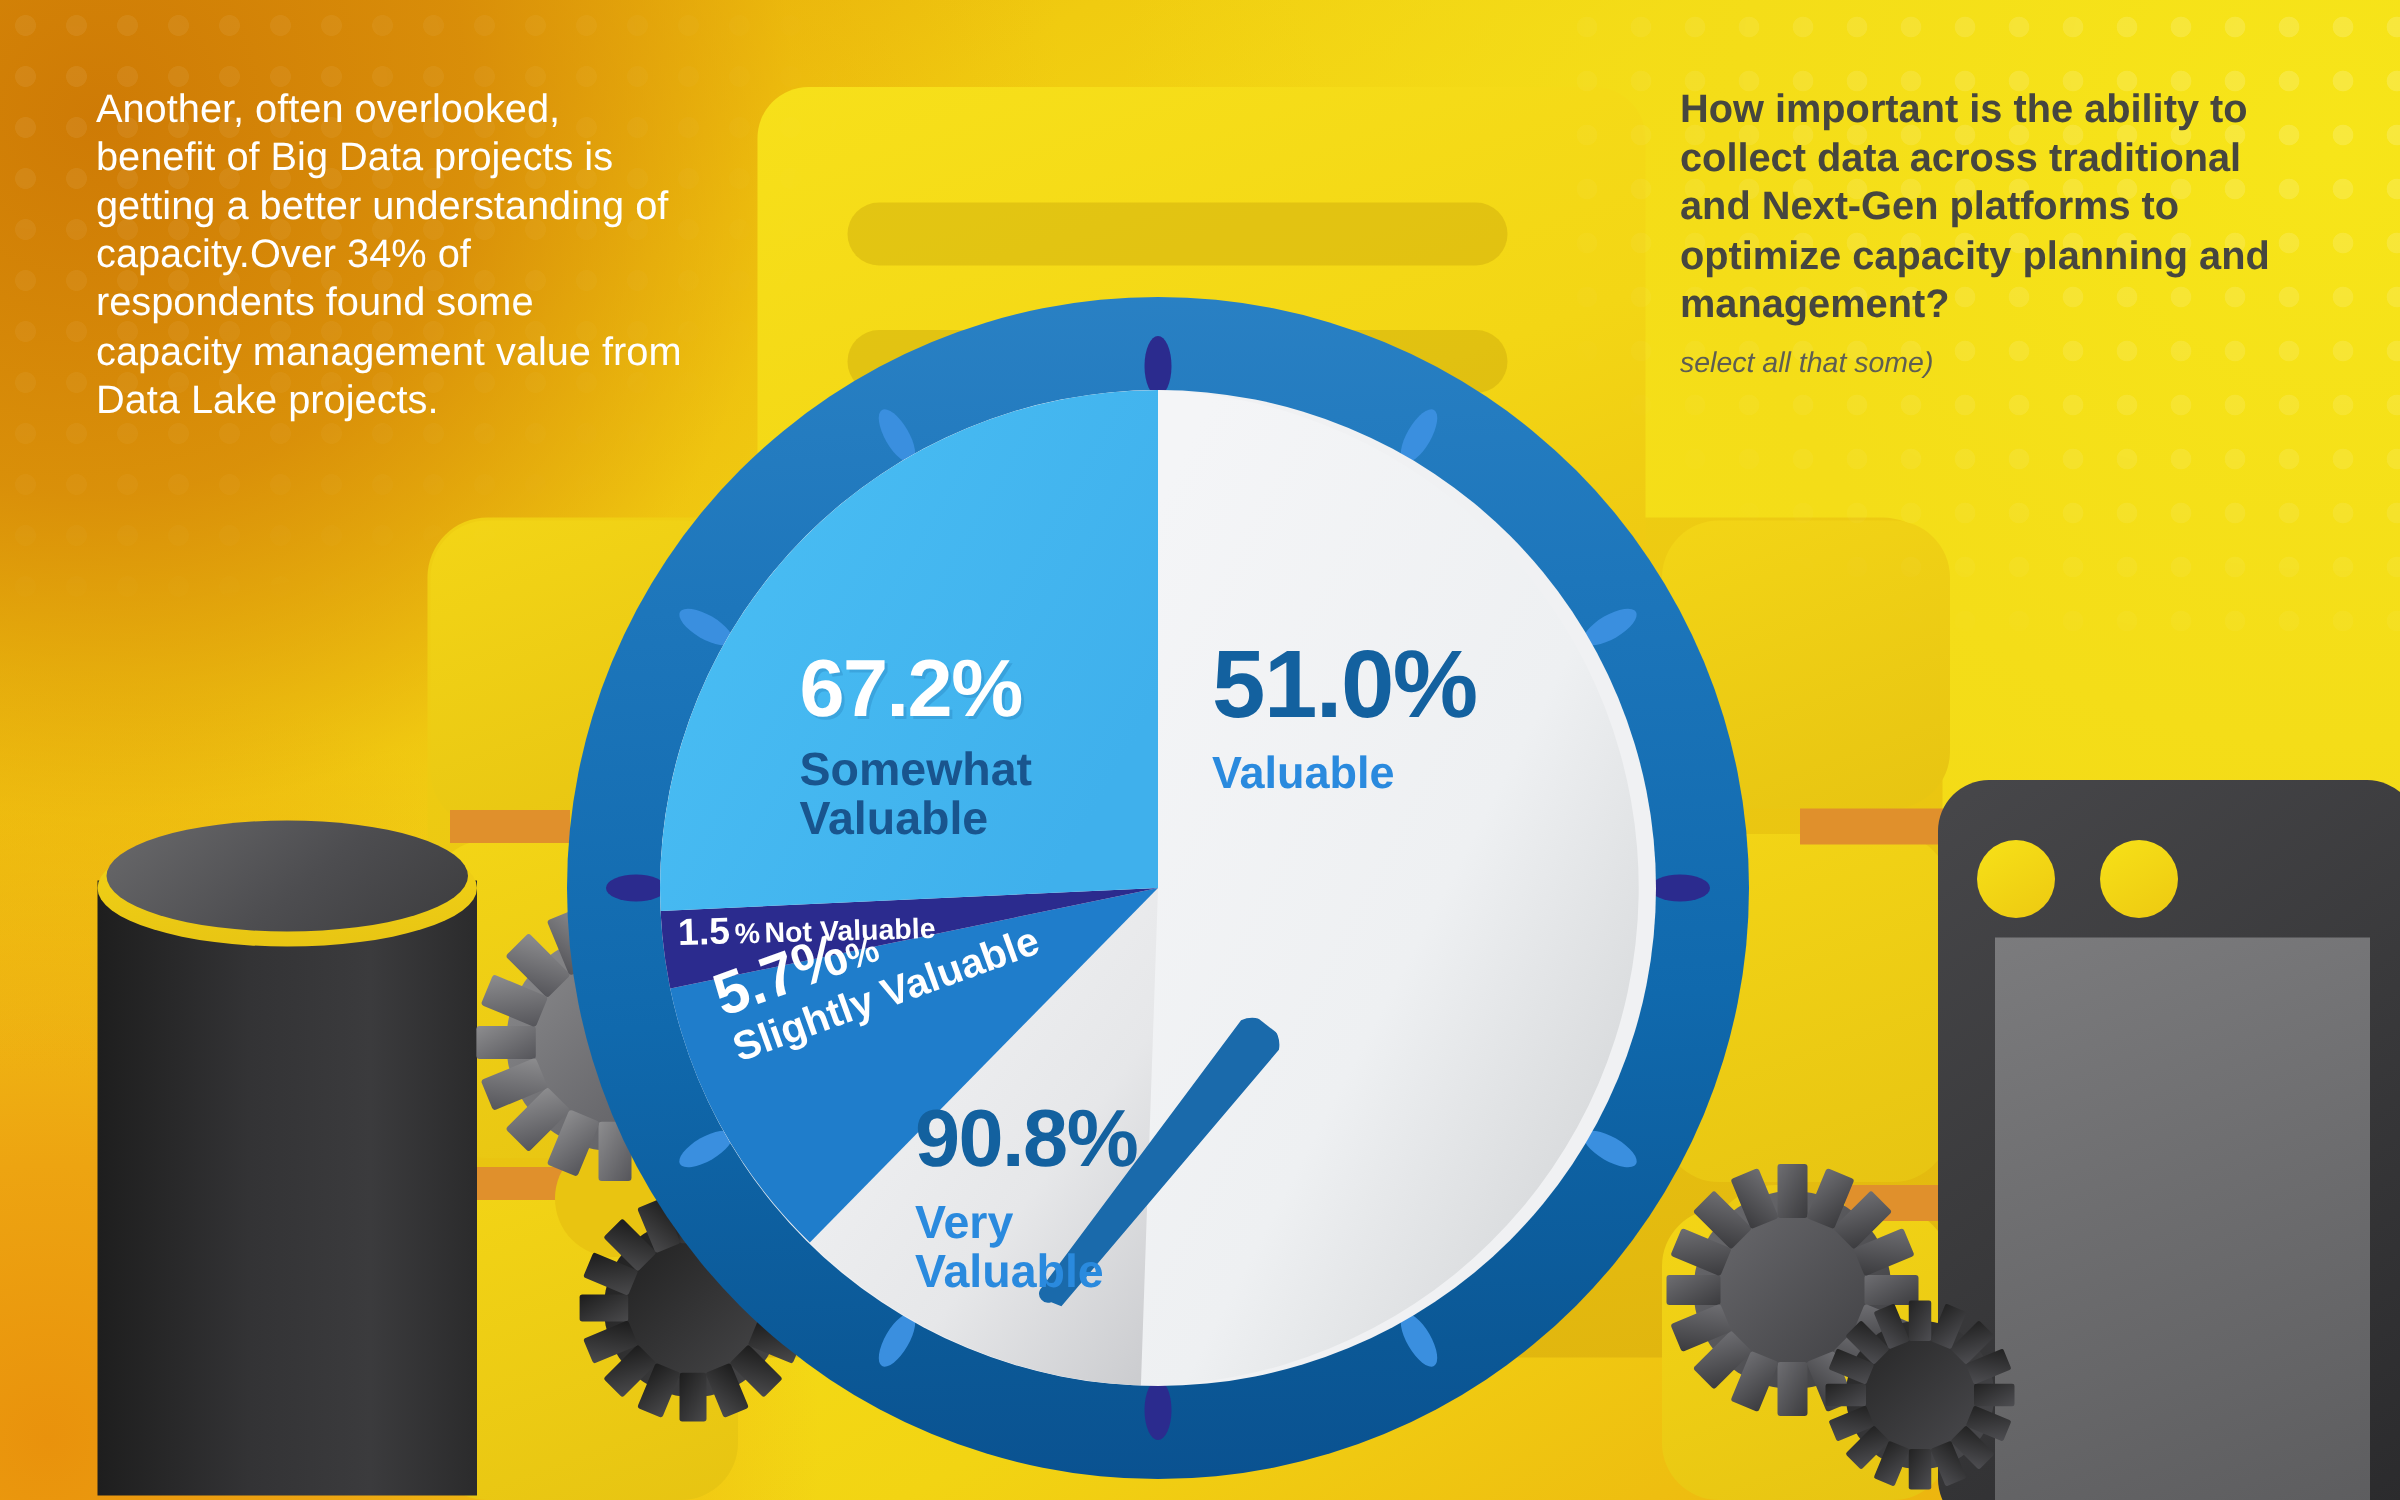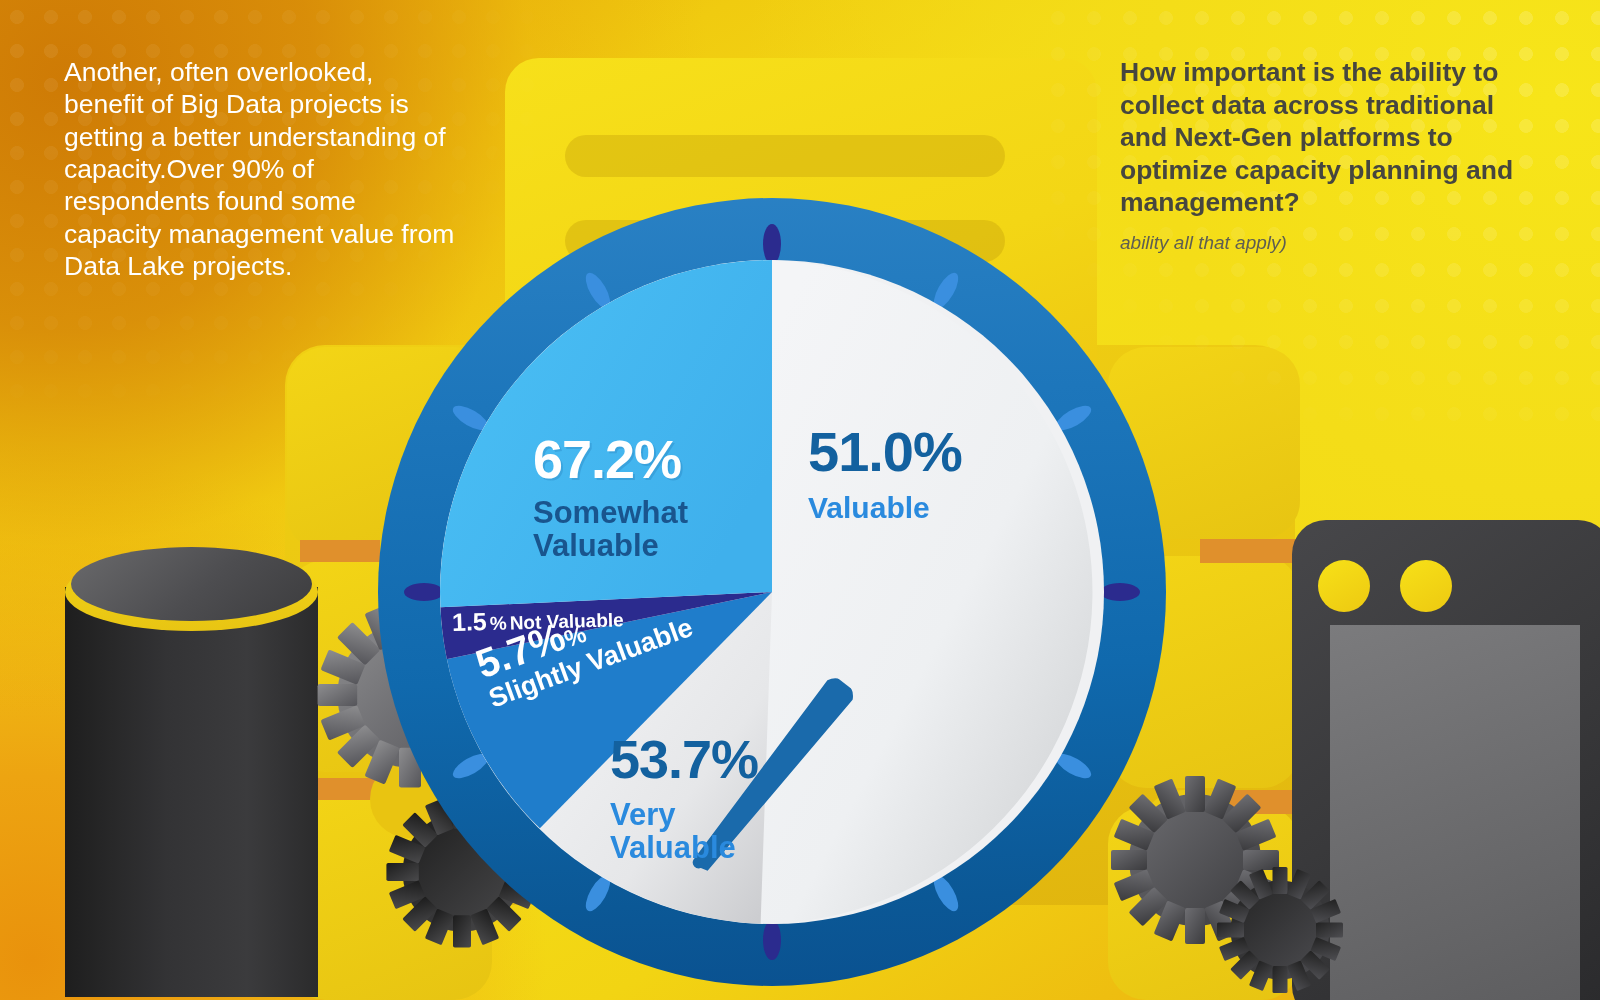--- a/index.html
+++ b/index.html
@@ -86,21 +86,21 @@
   .slice{position:absolute;left:0;top:0;width:664px;height:664px;}
   .hand{position:absolute;left:392px;top:412px;transform-origin:8px 18px;}
   .hand svg{display:block;}
 
   
   .lbl{position:absolute;}
   .big{font-weight:bold;letter-spacing:-1px;line-height:1;}
   .sub{font-weight:bold;line-height:1.08;}
 
   .lbl-valuable{left:808px;top:424px;}
-  .lbl-valuable .big{font-size:56px;color:#13619f;}
+  .lbl-valuable .big{font-size:64px;color:#13619f;}
   .lbl-valuable .sub{font-size:30px;color:#2a8ade;margin-top:12px;}
 
   .lbl-somewhat{left:533px;top:432px;}
   .lbl-somewhat .big{font-size:54px;color:#ffffff;text-shadow:2px 2px 0 rgba(22,90,150,0.20);}
   .lbl-somewhat .sub{font-size:31px;color:#19558e;margin-top:10px;}
 
   .lbl-very{left:610px;top:732px;}
   .lbl-very .big{font-size:54px;color:#13619f;}
   .lbl-very .sub{font-size:31px;color:#2a8ade;margin-top:12px;}
 
@@ -366,33 +366,33 @@
     <div class="big">51.0%</div>
     <div class="sub">Valuable</div>
   </div>
 
   <div class="lbl lbl-somewhat">
     <div class="big">67.2%</div>
     <div class="sub">Somewhat<br>Valuable</div>
   </div>
 
   <div class="lbl lbl-very">
-    <div class="big">53.7%</div>
+    <div class="big">90.8%</div>
     <div class="sub">Very<br>Valuable</div>
   </div>
 
   <div class="lbl lbl-not">
     <span class="n">1.5</span><span class="t">%</span><span class="t">Not Valuable</span>
   </div>
 
   <div class="lbl lbl-slight">
     <span class="n">5.7%</span><span class="np">%</span>
     <span class="t">Slightly Valuable</span>
   </div>
 
-  <div class="copy-left">Another, often overlooked, benefit of Big Data projects is getting a better understanding of capacity.Over 90% of respondents found some capacity management value from Data Lake projects.</div>
+  <div class="copy-left">Another, often overlooked, benefit of Big Data projects is getting a better understanding of capacity.Over 34% of respondents found some capacity management value from Data Lake projects.</div>
 
   <div class="copy-right">
     <span>How important is the ability to collect data across traditional and Next-Gen platforms to optimize capacity planning and management?</span>
-    <span class="note">ability all that apply)</span>
+    <span class="note">select all that some)</span>
   </div>
 
 </div>
 
 </body></html>

